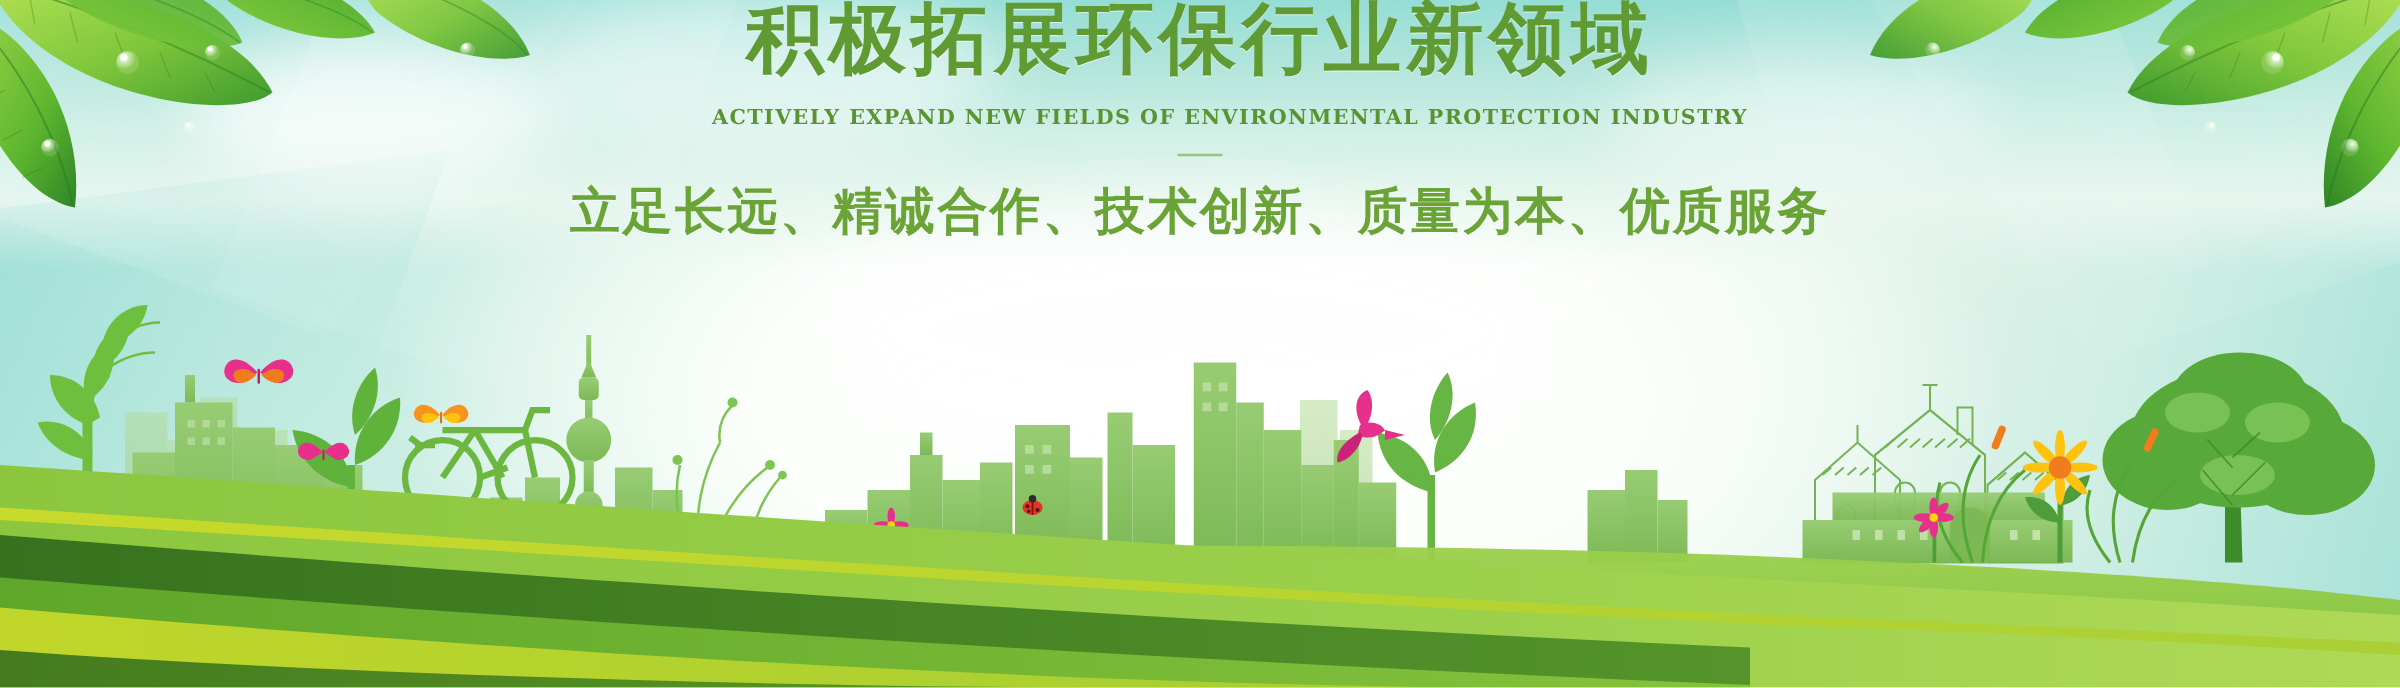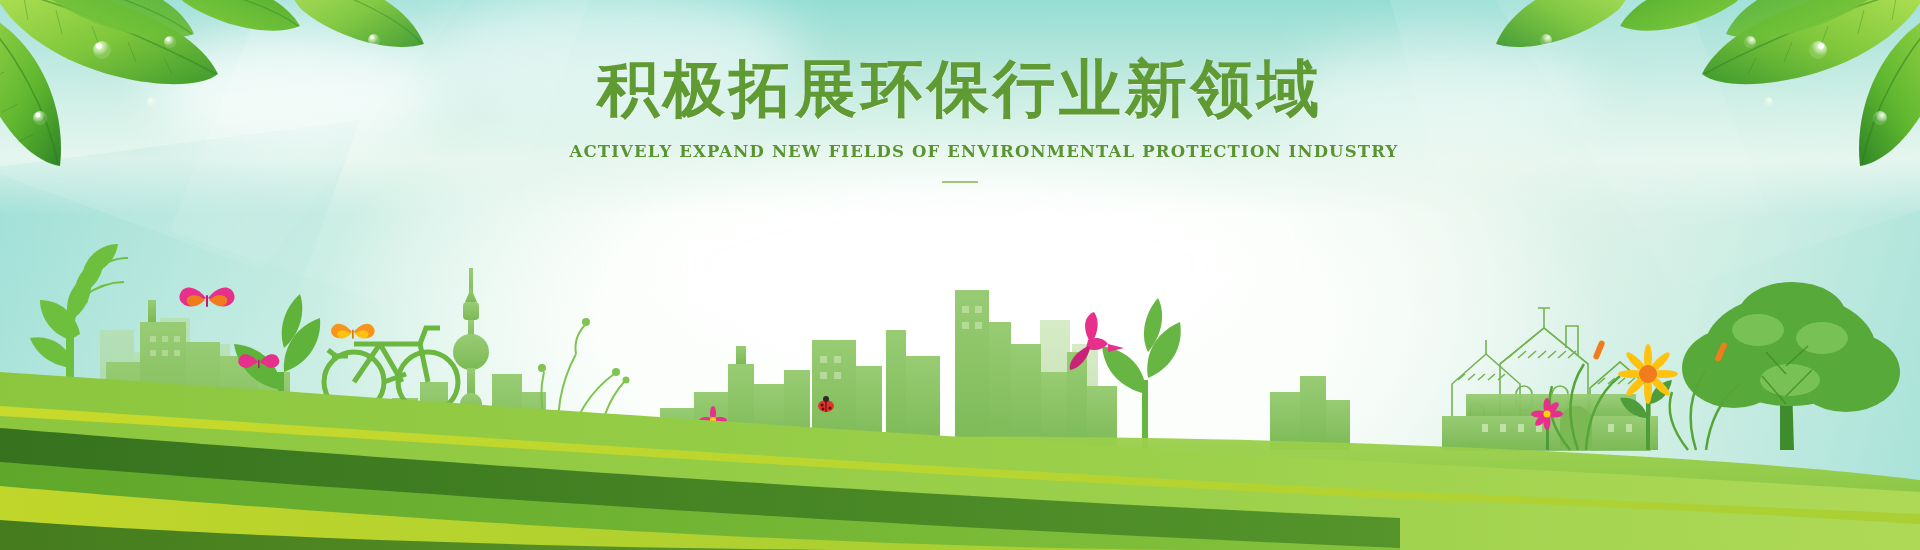--- a/index.html
+++ b/index.html
@@ -44,21 +44,21 @@
   .c2{left:420px;top:-10px;width:380px;height:130px;opacity:.75;}
   .c3{right:330px;top:40px;width:300px;height:110px;opacity:.6;}
   .c4{left:640px;top:170px;width:620px;height:190px;opacity:.85;}
 
   
   .text-wrap{
     position:absolute;left:0;top:0;width:100%;
     text-align:center;
   }
   .title-cn{
-    margin:0;padding-top:58px;
+    margin:0;
     font-family:"DejaVu Serif","Liberation Serif",serif;
     font-weight:bold;
     font-size:62px;
     letter-spacing:4px;
     color:#5f9a33;
     text-shadow:0 1px 0 rgba(255,255,255,.65);
     line-height:1;
   }
   .title-en{
     margin:0;padding-top:22px;
@@ -534,15 +534,16 @@
       <circle cx="152" cy="102" r="5" fill="url(#gDrop)"></circle>
       <circle cx="40" cy="118" r="7" fill="url(#gDrop)"></circle>
       <circle cx="374" cy="40" r="6" fill="url(#gDrop)"></circle>
     </g>
   </svg>
 
   <div class="text-wrap">
     <h1 class="title-cn">积极拓展环保行业新领域</h1>
     <p class="title-en">ACTIVELY EXPAND NEW FIELDS OF ENVIRONMENTAL PROTECTION INDUSTRY</p>
     <div class="divider"></div>
+    <p class="tagline-cn">立足长远、精诚合作、技术创新、质量为本、优质服务</p>
   </div>
 
 </div>
 
 </body></html>

